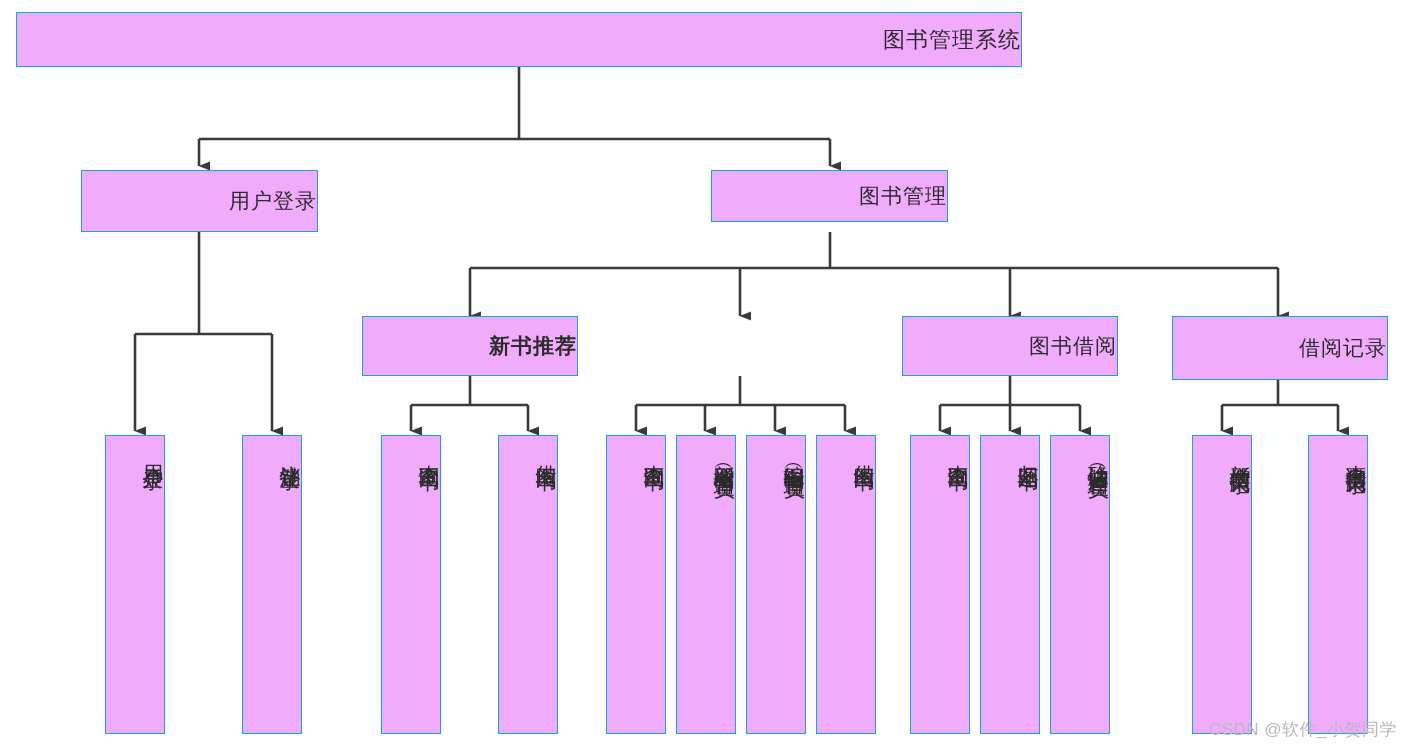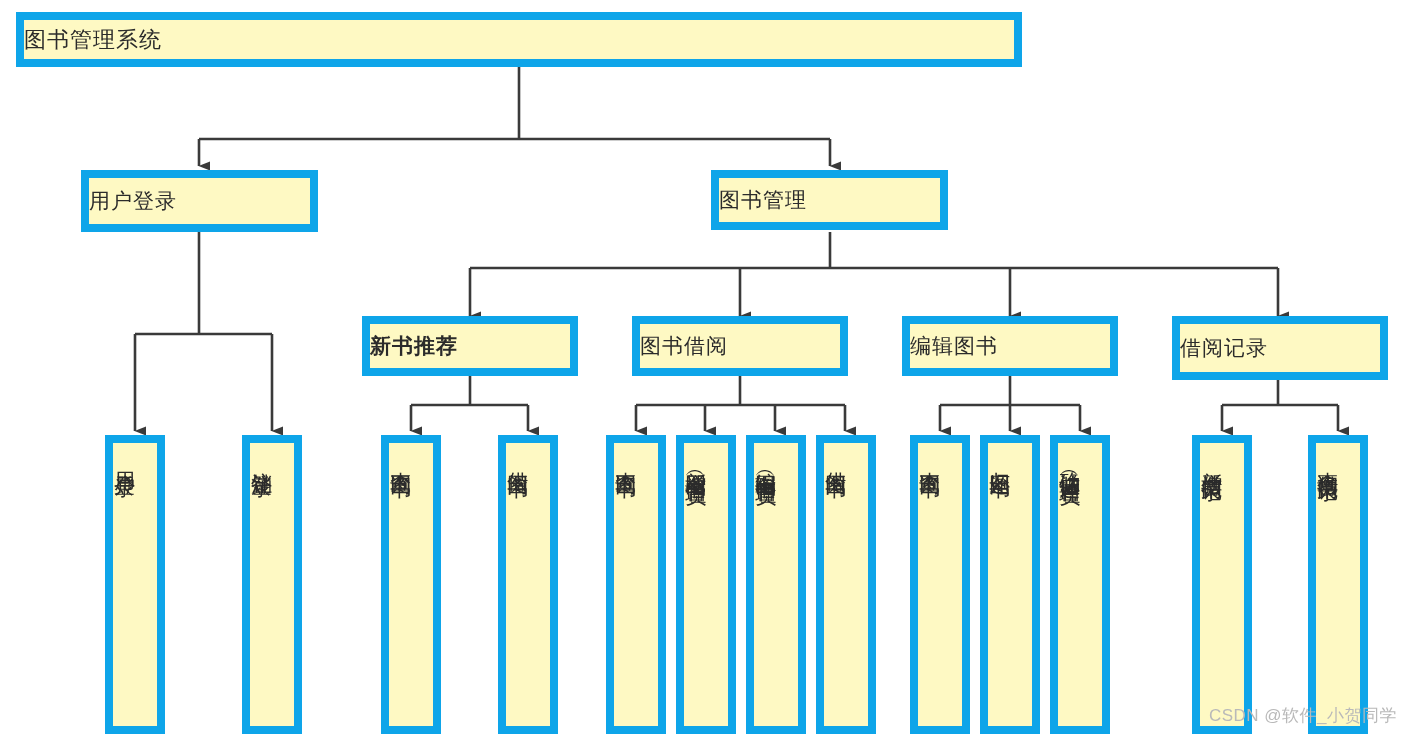--- a/index.html
+++ b/index.html
@@ -21,25 +21,25 @@
     position: absolute;
     left: 0;
     top: 0;
     width: 1405px;
     height: 747px;
     pointer-events: none;
   }
   .node {
     position: absolute;
     box-sizing: border-box;
-    border: 8px solid #0ea5e9;
-    background: #fef9c3;
+    border: 1px solid #0ea5e9;
+    background: #f0abfc;
     display: flex;
     align-items: center;
-    justify-content: flex-start;
+    justify-content: flex-end;
     color: #2b2b2b;
   }
   .node-label {
     display: block;
     text-align: center;
     line-height: 1.18;
     white-space: nowrap;
   }
   
   .h-node .node-label {
@@ -59,21 +59,21 @@
     writing-mode: vertical-rl;
     text-orientation: upright;
     font-size: 21px;
     line-height: 1.08;
     letter-spacing: 2px;
     white-space: nowrap;
   }
   .watermark {
     position: absolute;
     right: 8px;
-    bottom: 20px;
+    bottom: 6px;
     font-size: 17px;
     color: #b9b9b9;
     letter-spacing: 0.5px;
     white-space: nowrap;
     user-select: none;
   }
 </style>
 </head>
 <body>
 
@@ -131,32 +131,29 @@
     </g>
   </svg>
 
   <div class="node h-node root" style="left:16px; top:12px; width:1006px; height:55px;">
     <span class="node-label">图书管理系统</span>
   </div>
 
   <div class="node h-node" style="left:81px; top:170px; width:237px; height:62px;">
     <span class="node-label">用户登录</span>
   </div>
-  <div class="node h-node" style="left:711px; top:170px; width:237px; height:60px;">
+  <div class="node h-node" style="left:711px; top:170px; width:237px; height:52px;">
     <span class="node-label">图书管理</span>
   </div>
 
   <div class="node h-node" style="left:362px; top:316px; width:216px; height:60px;font-weight:bold;">
     <span class="node-label">新书推荐</span>
   </div>
-  <div class="node h-node" style="left:632px; top:316px; width:216px; height:60px;">
+  <div class="node h-node" style="left:902px; top:316px; width:216px; height:60px;">
     <span class="node-label">图书借阅</span>
-  </div>
-  <div class="node h-node" style="left:902px; top:316px; width:216px; height:60px;">
-    <span class="node-label">编辑图书</span>
   </div>
   <div class="node h-node" style="left:1172px; top:316px; width:216px; height:64px;">
     <span class="node-label">借阅记录</span>
   </div>
 
   <div class="node v-node" style="left:105px; top:435px; width:60px; height:299px;">
     <span class="node-label">用户登录</span>
   </div>
   <div class="node v-node" style="left:242px; top:435px; width:60px; height:299px;">
     <span class="node-label">注销登录</span>

